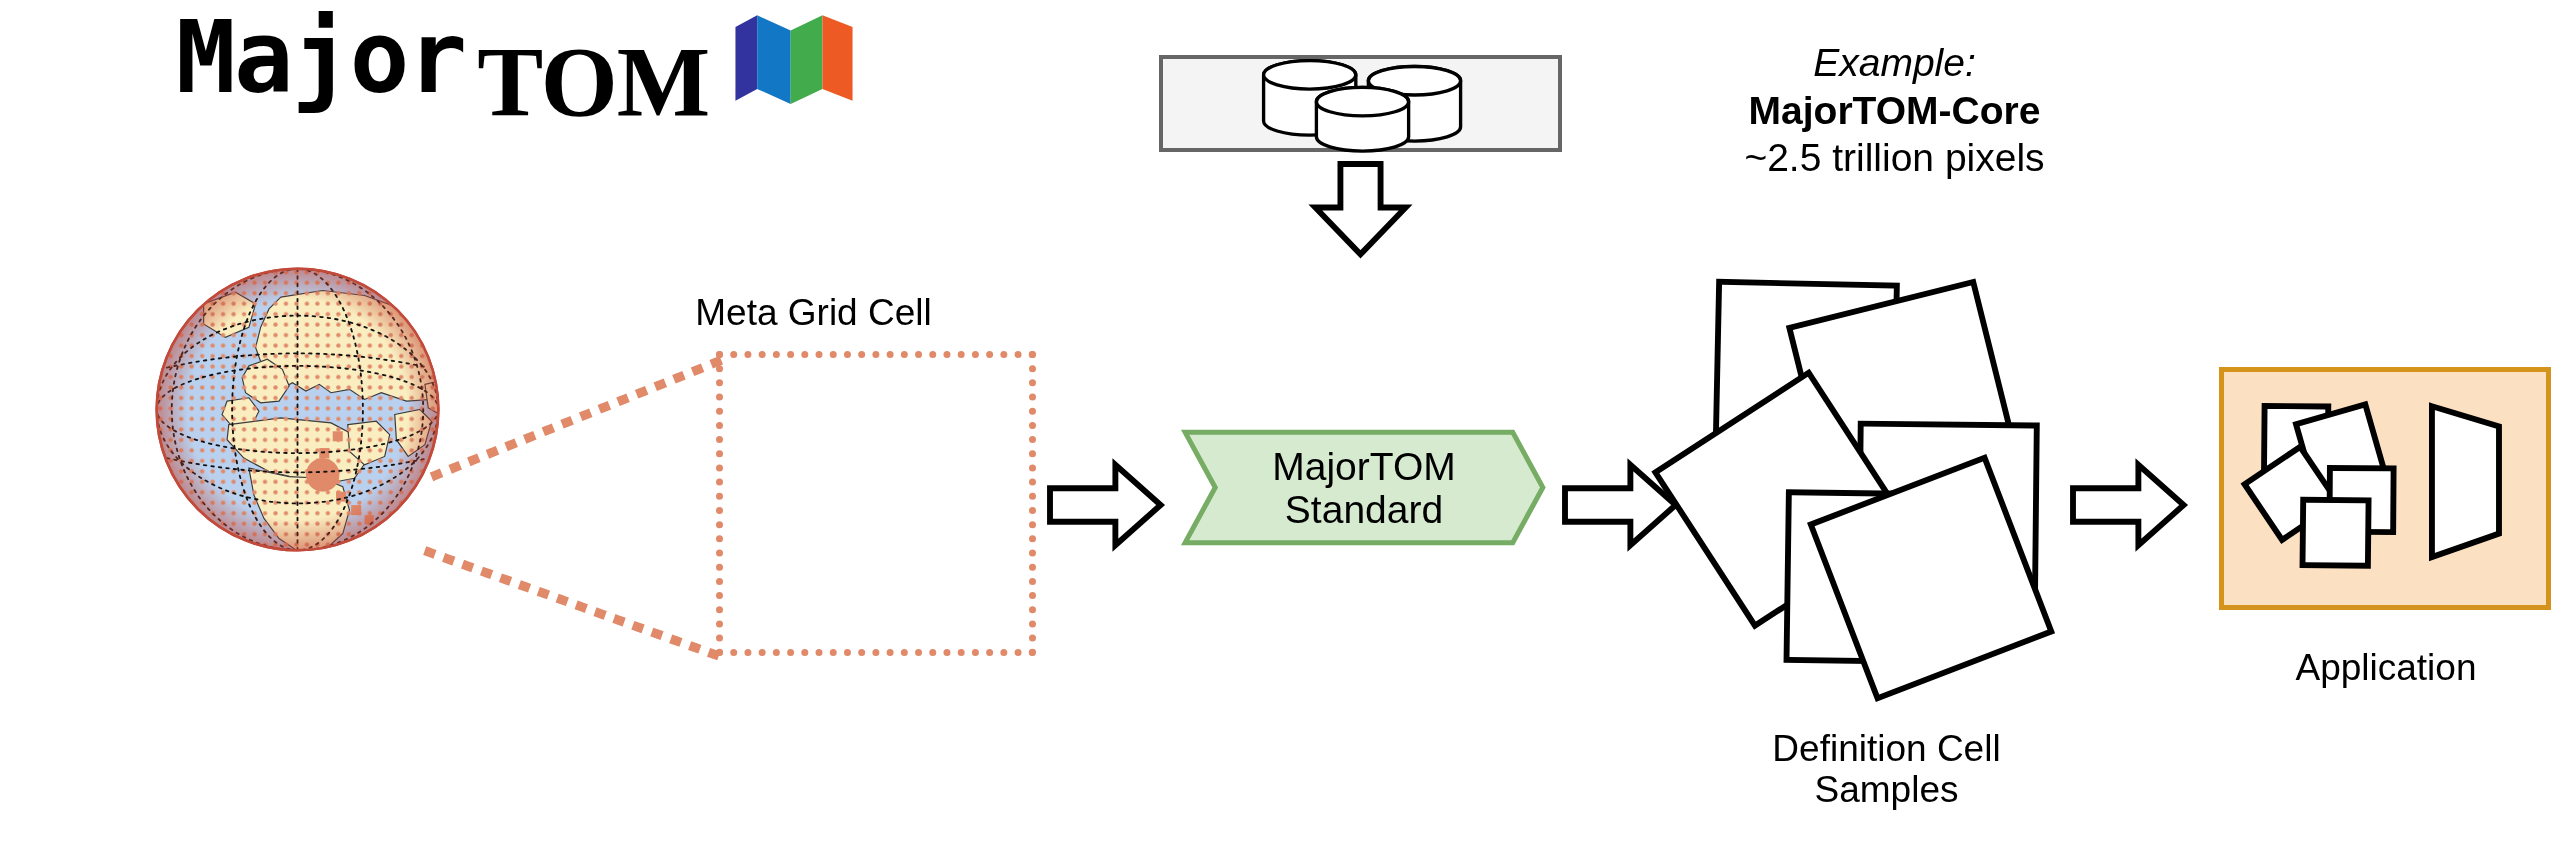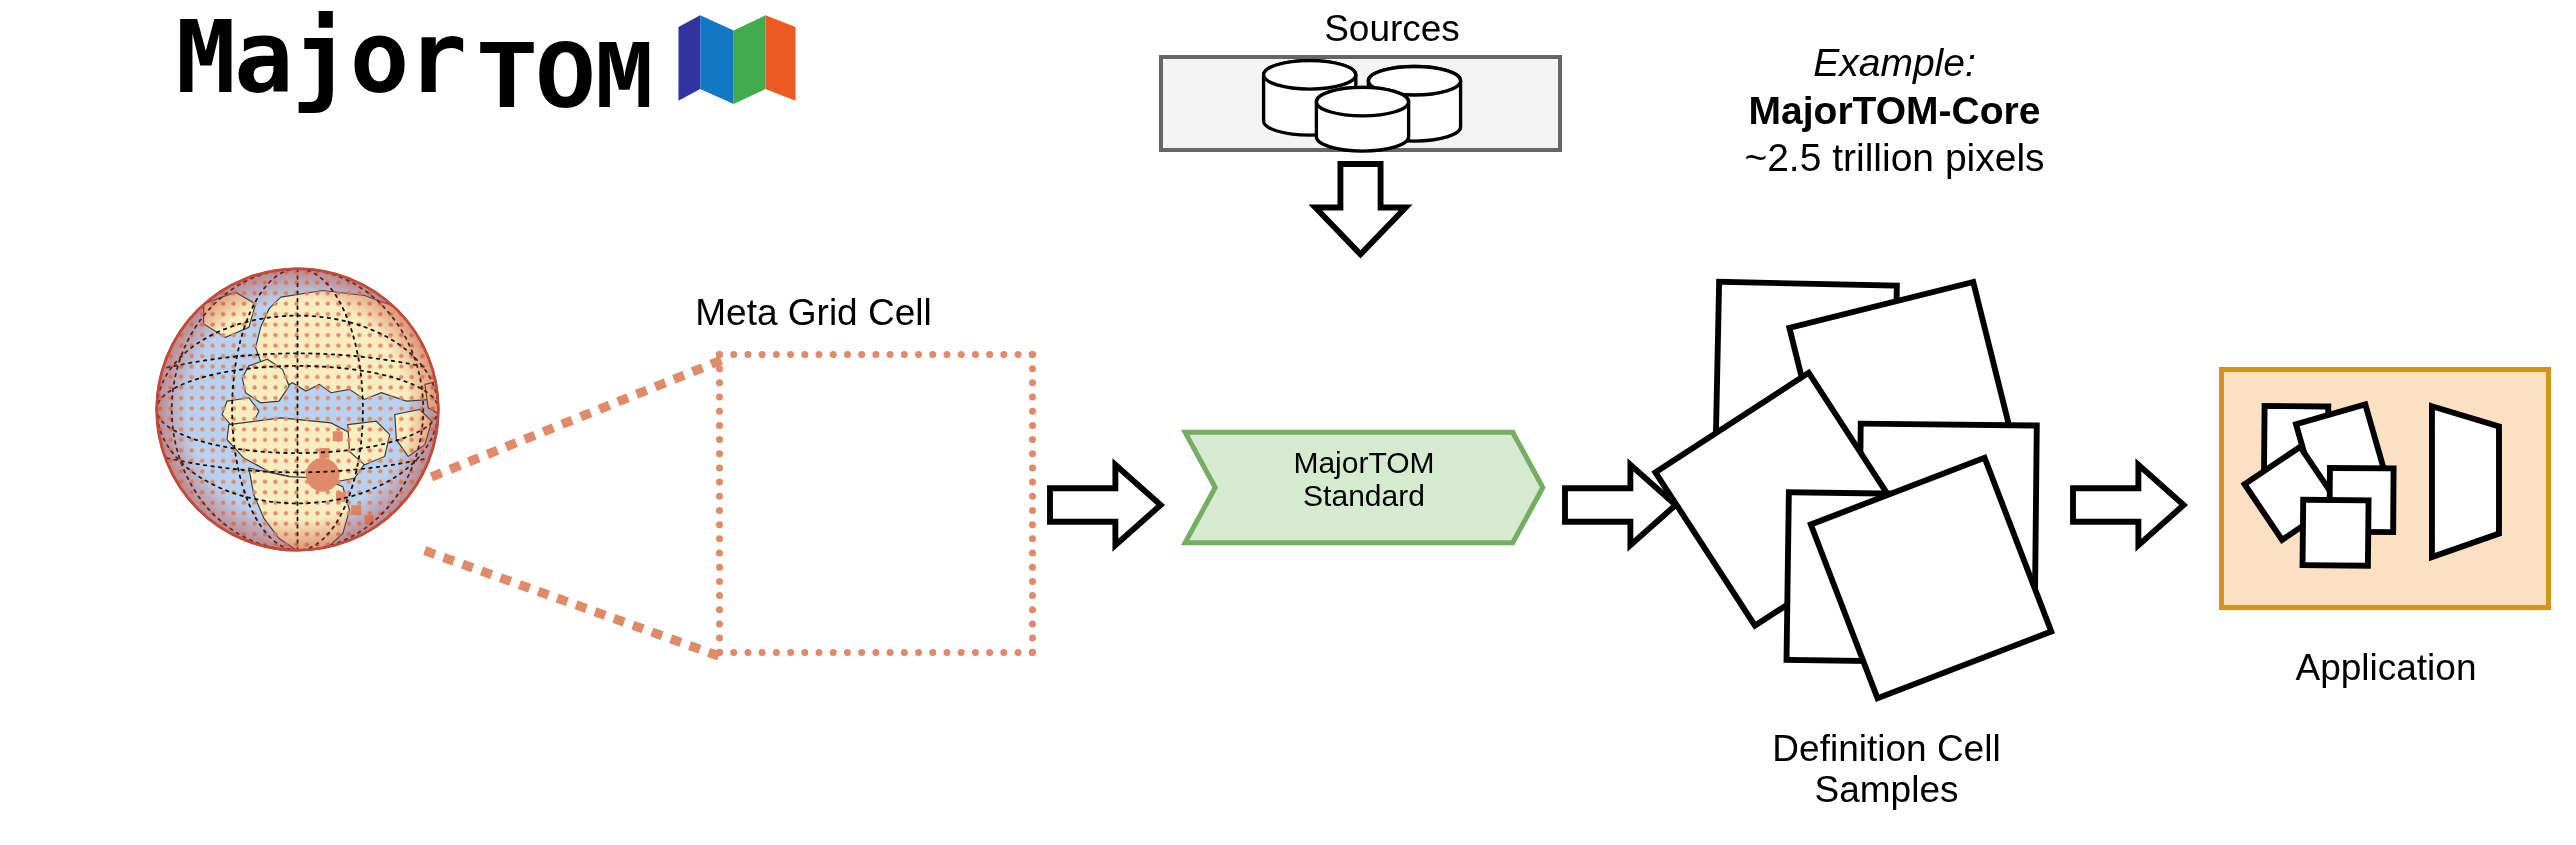--- a/index.html
+++ b/index.html
@@ -31,21 +31,21 @@
     align-items: center;
   }
   #logo-major {
     font-family: "DejaVu Sans Mono", "Liberation Mono", monospace;
     font-weight: bold;
     font-size: 99px;
     letter-spacing: -1.7px;
     line-height: 1;
   }
   #logo-tom {
-    font-family: Liberation Mono, monospace;
+    font-family: Liberation Serif, serif;
     font-weight: bold;
     font-size: 99px;
     line-height: 1;
     letter-spacing: -0.8px;
     margin-left: 11.7px;
     margin-top: 48px;
   }
   #logo-mark {
     margin-left: 22px;
     margin-top: 1.7px;
@@ -114,21 +114,21 @@
   #std-shape {
     left: 1181px;
     top: 429px;
     width: 366px;
     height: 117px;
   }
   #std-label {
     left: 1181px;
     top: 446px;
     width: 366px;
-    font-size: 30px;
+    font-size: 39px;
     text-align: center;
     line-height: 1.1;
     white-space: pre-line;
   }
 
   
   #example-block {
     left: 1618px;
     top: 39px;
     width: 553px;
@@ -175,21 +175,20 @@
     <span id="logo-mark">
       <svg width="124" height="92" viewBox="0 0 148 110">
         <polygon points="4,18 30,4 30,92 4,106" fill="#3333a0"></polygon>
         <polygon points="30,4 70,22 70,110 30,92" fill="#1277c4"></polygon>
         <polygon points="70,22 108,4 108,92 70,110" fill="#42ab4c"></polygon>
         <polygon points="108,4 144,18 144,106 108,92" fill="#ee5a24"></polygon>
       </svg>
     </span>
   </div>
 
-  <div class="abs caption" id="sources-title">Sources</div>
 
   <div class="abs" id="sources-box">
     <span>
       <svg width="394" height="89" viewBox="0 0 470 106" style="margin-top:-0.8px">
         <g fill="#ffffff" stroke="#000000" stroke-width="4">
 
           <path d="M120 20 a55 17 0 0 1 110 0 v55 a55 17 0 0 1 -110 0 z"></path>
           <ellipse cx="175" cy="20" rx="55" ry="17"></ellipse>
 
           <path d="M245 27 a55 17 0 0 1 110 0 v55 a55 17 0 0 1 -110 0 z"></path>

